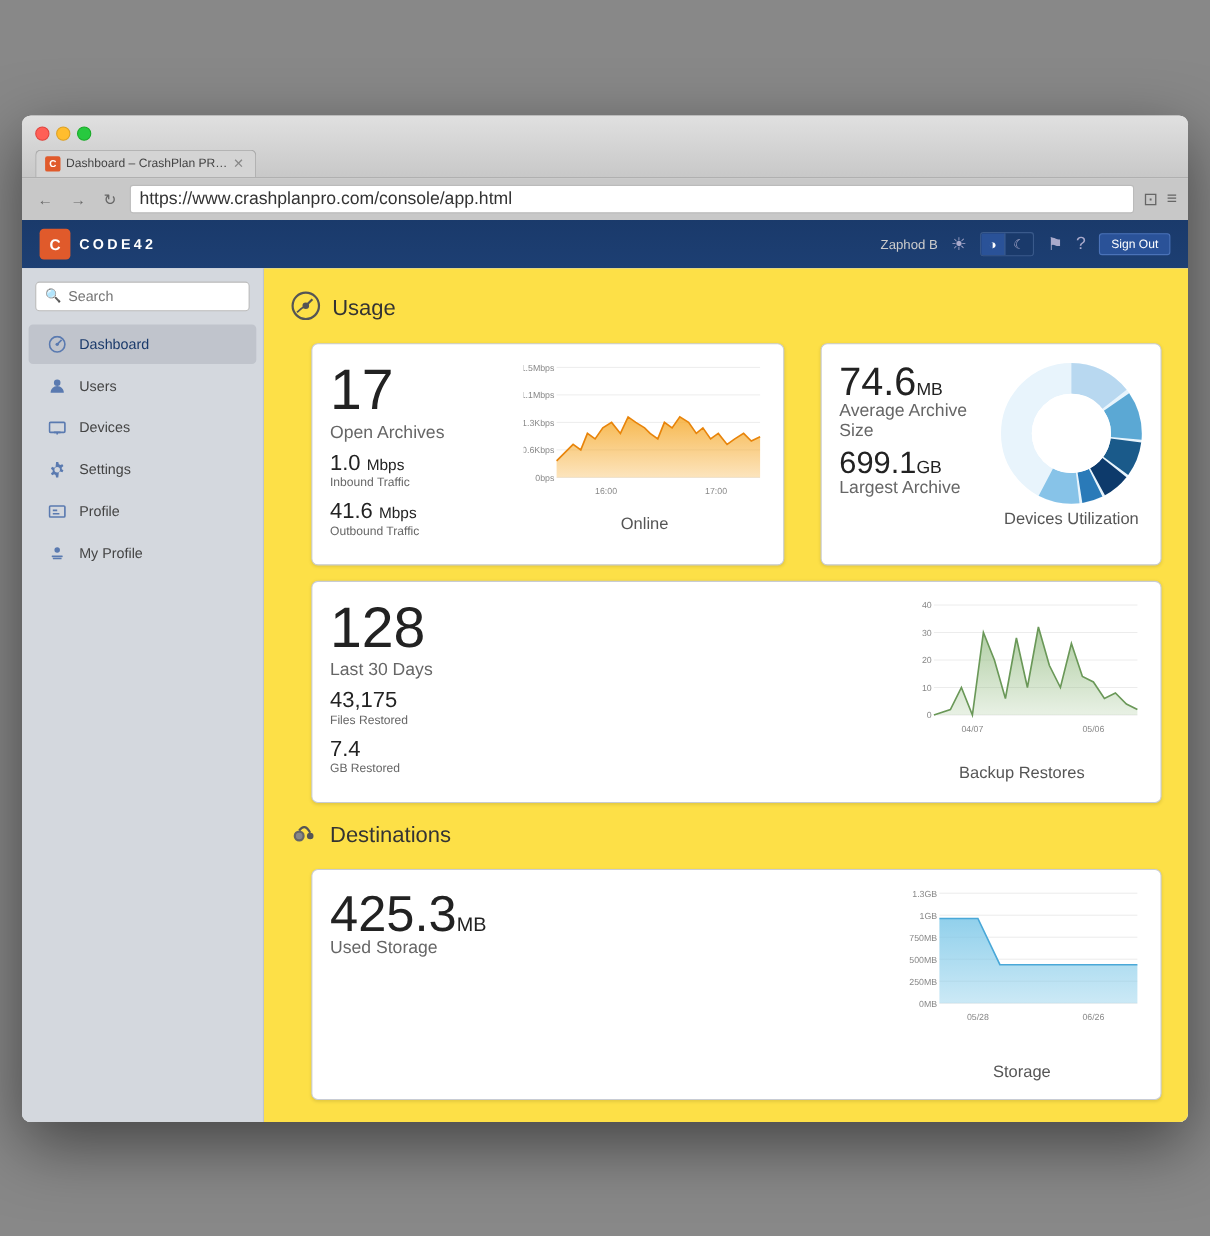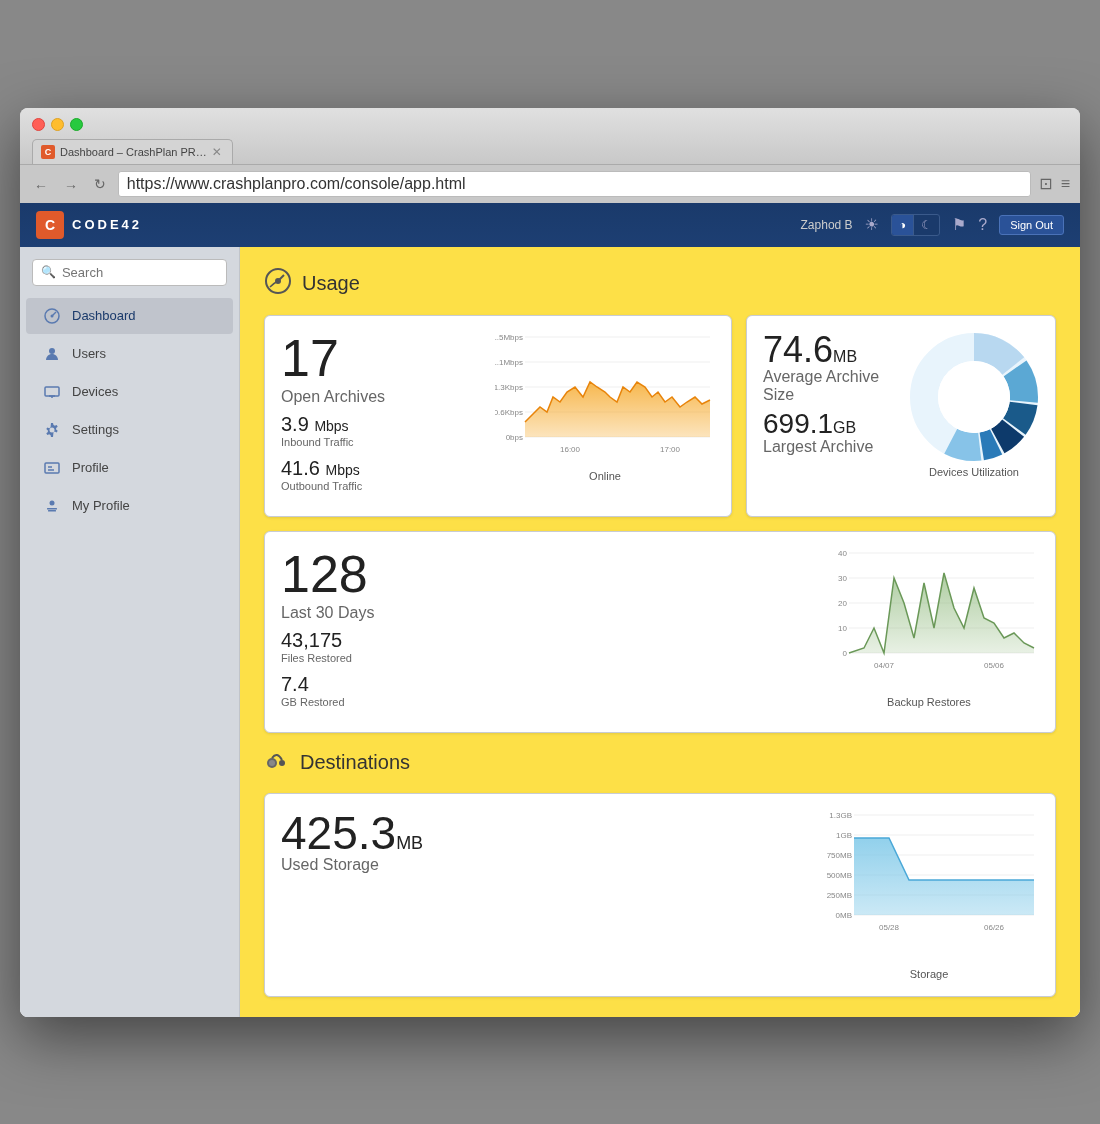--- a/index.html
+++ b/index.html
@@ -230,20 +230,21 @@
       color: #333;
       font-weight: 300;
     }
     
     .card {
       background: white;
       border-radius: 6px;
       border: 1px solid #c8ccd4;
       padding: 16px;
       box-shadow: 0 1px 3px rgba(0,0,0,0.1);
+      margin-left: 19px;
     }
     .cards-row {
       display: flex;
       gap: 14px;
       margin-bottom: 14px;
     }
     .card-large { flex: 1; }
     .card-right { width: 310px; flex-shrink: 0; }
     .stat-big {
       font-size: 52px;
@@ -266,21 +267,21 @@
     .stat-medium-label {
       font-size: 11px;
       color: #666;
       margin-bottom: 8px;
     }
     .stats-left { float: left; width: 140px; }
     .chart-right { float: right; }
     .clearfix::after { content: ''; display: table; clear: both; }
     .chart-label {
       text-align: center;
-      font-size: 11px;
+      font-size: 15px;
       color: #555;
       margin-top: 4px;
       font-weight: 500;
     }
     .mb-14 { margin-bottom: 14px; }
   </style>
 </head>
 <body>
 
 <div class="browser-window">
@@ -409,21 +410,21 @@
         </div>
 
         <div class="cards-row mb-14">
 
           <div class="card card-large">
             <div class="clearfix">
               <div class="stats-left">
                 <div class="stat-big">17</div>
                 <div class="stat-label">Open Archives</div>
                 <div class="stat-medium">
-                  <span>3.9</span>
+                  <span>1.0</span>
                   <span style="font-size:14px">Mbps</span>
                 </div>
                 <div class="stat-medium-label">Inbound Traffic</div>
                 <div class="stat-medium">
                   <span>41.6</span>
                   <span style="font-size:14px">Mbps</span>
                 </div>
                 <div class="stat-medium-label">Outbound Traffic</div>
               </div>
               <div class="chart-right">

